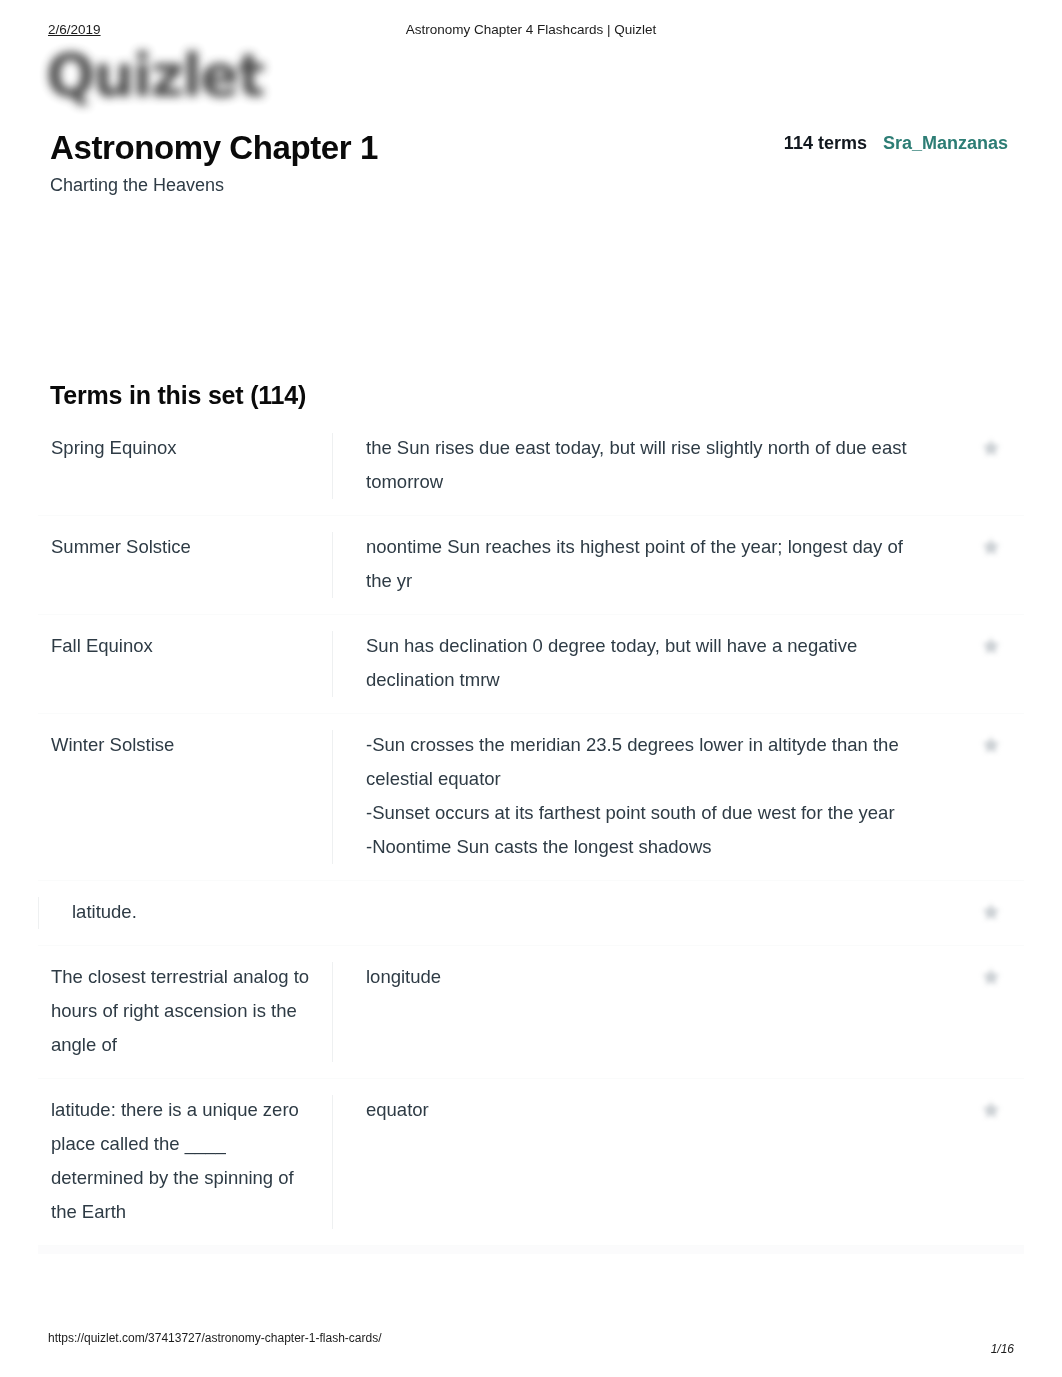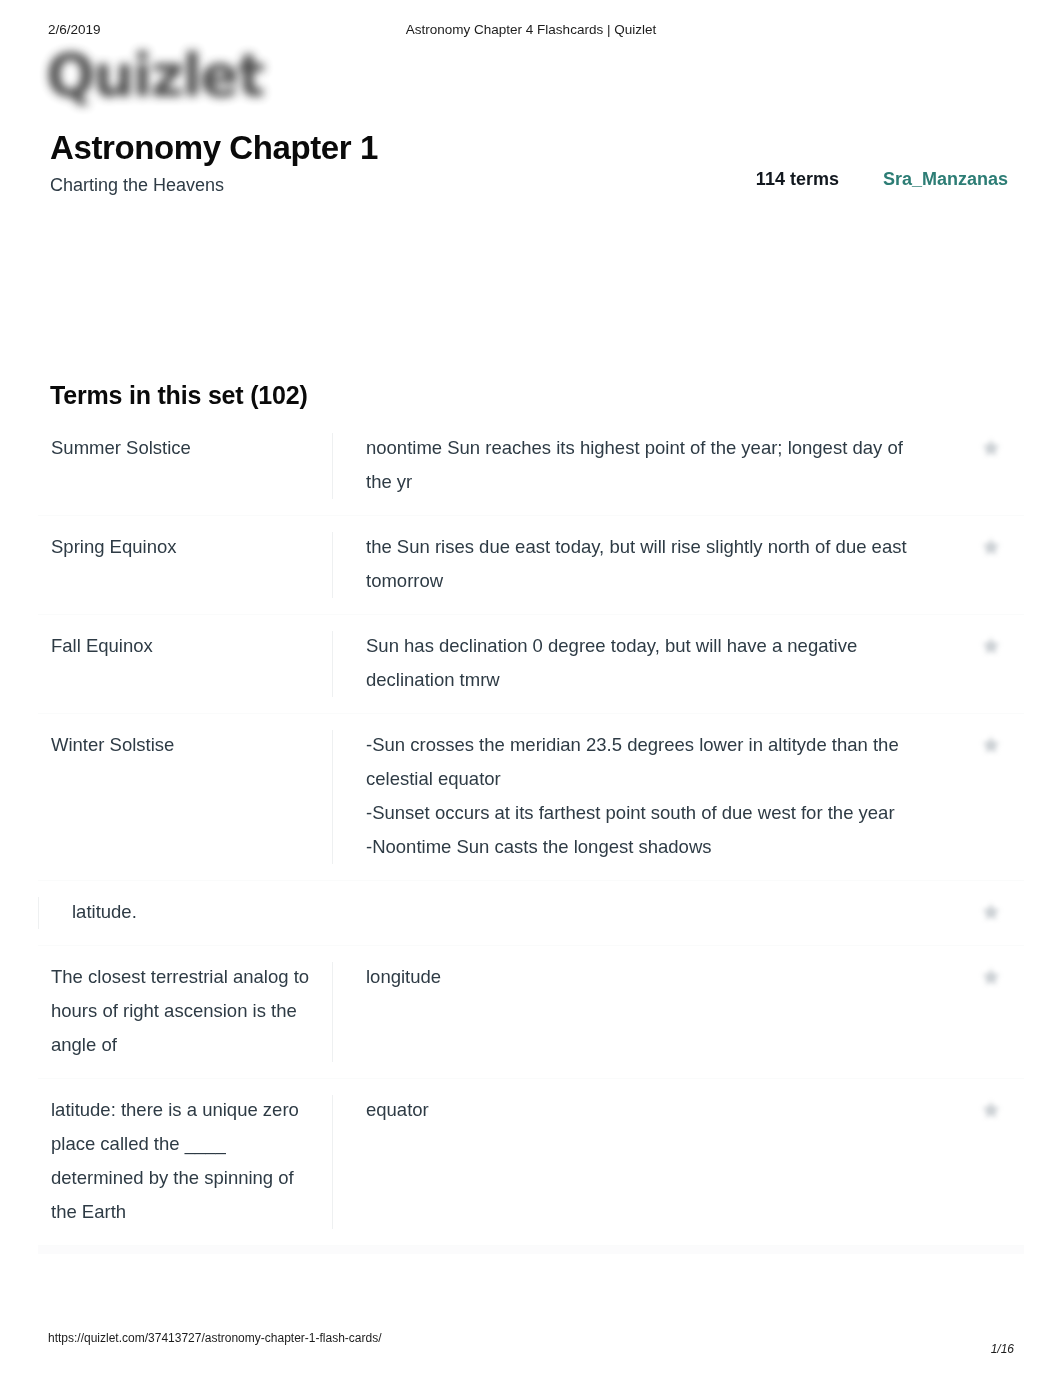--- a/index.html
+++ b/index.html
@@ -22,20 +22,21 @@
     width: 1062px;
     height: 20px;
     font-size: 13.5px;
     color: #1c1c1c;
   }
   .print-header .ph-date {
     position: absolute;
     left: 48px;
     top: 0;
     white-space: nowrap;
+    text-decoration: underline;
   }
   .print-header .ph-title {
     position: absolute;
     left: 0;
     top: 0;
     width: 1062px;
     text-align: center;
     white-space: nowrap;
   }
 
@@ -87,35 +88,34 @@
     color: #2e3b45;
     line-height: 26px;
     white-space: nowrap;
   }
   .set-meta {
     position: absolute;
     right: 54px;
     top: 7px;
     display: flex;
     align-items: baseline;
-    gap: 44px;
+    gap: 16px;
   }
   .terms-count {
     font-size: 18px;
     font-weight: 700;
     color: #12181f;
     white-space: nowrap;
   }
   .author-link {
     font-size: 18px;
     font-weight: 700;
     color: #2d7d75;
     text-decoration: none;
     white-space: nowrap;
-    margin-top: 36px;
   }
 
   
   .terms-heading {
     position: absolute;
     left: 50px;
     top: 379px;
     font-size: 25px;
     font-weight: 700;
     letter-spacing: -0.2px;
@@ -233,39 +233,39 @@
 
 <div class="set-header">
   <div class="set-title">Astronomy Chapter 1</div>
   <div class="set-subtitle">Charting the Heavens</div>
   <div class="set-meta">
     <span class="terms-count">114 terms</span>
     <a class="author-link" href="#">Sra_Manzanas</a>
   </div>
 </div>
 
-<div class="terms-heading">Terms in this set (102)</div>
+<div class="terms-heading">Terms in this set (114)</div>
 
 <div class="terms-list" id="terms-list">
     <div class="term-row">
+      <div class="term-word">Spring Equinox</div>
+      <div class="term-divider"></div>
+      <div class="term-def">the Sun rises due east today, but will rise slightly north of due east tomorrow</div>
+      <div class="star-cell">
+        <span class="star-icon">
+          <svg viewBox="0 0 24 24" width="22" height="22" aria-hidden="true">
+            <path fill="#9aa3ab" d="M12 2.6l2.9 5.9 6.5.95-4.7 4.58 1.11 6.47L12 17.45 6.19 20.5 7.3 14.03 2.6 9.45l6.5-.95z"></path>
+          </svg>
+        </span>
+      </div>
+    </div>
+    <div class="term-row">
       <div class="term-word">Summer Solstice</div>
       <div class="term-divider"></div>
       <div class="term-def">noontime Sun reaches its highest point of the year; longest day of the yr</div>
-      <div class="star-cell">
-        <span class="star-icon">
-          <svg viewBox="0 0 24 24" width="22" height="22" aria-hidden="true">
-            <path fill="#9aa3ab" d="M12 2.6l2.9 5.9 6.5.95-4.7 4.58 1.11 6.47L12 17.45 6.19 20.5 7.3 14.03 2.6 9.45l6.5-.95z"></path>
-          </svg>
-        </span>
-      </div>
-    </div>
-    <div class="term-row">
-      <div class="term-word">Spring Equinox</div>
-      <div class="term-divider"></div>
-      <div class="term-def">the Sun rises due east today, but will rise slightly north of due east tomorrow</div>
       <div class="star-cell">
         <span class="star-icon">
           <svg viewBox="0 0 24 24" width="22" height="22" aria-hidden="true">
             <path fill="#9aa3ab" d="M12 2.6l2.9 5.9 6.5.95-4.7 4.58 1.11 6.47L12 17.45 6.19 20.5 7.3 14.03 2.6 9.45l6.5-.95z"></path>
           </svg>
         </span>
       </div>
     </div>
     <div class="term-row">
       <div class="term-word">Fall Equinox</div>

